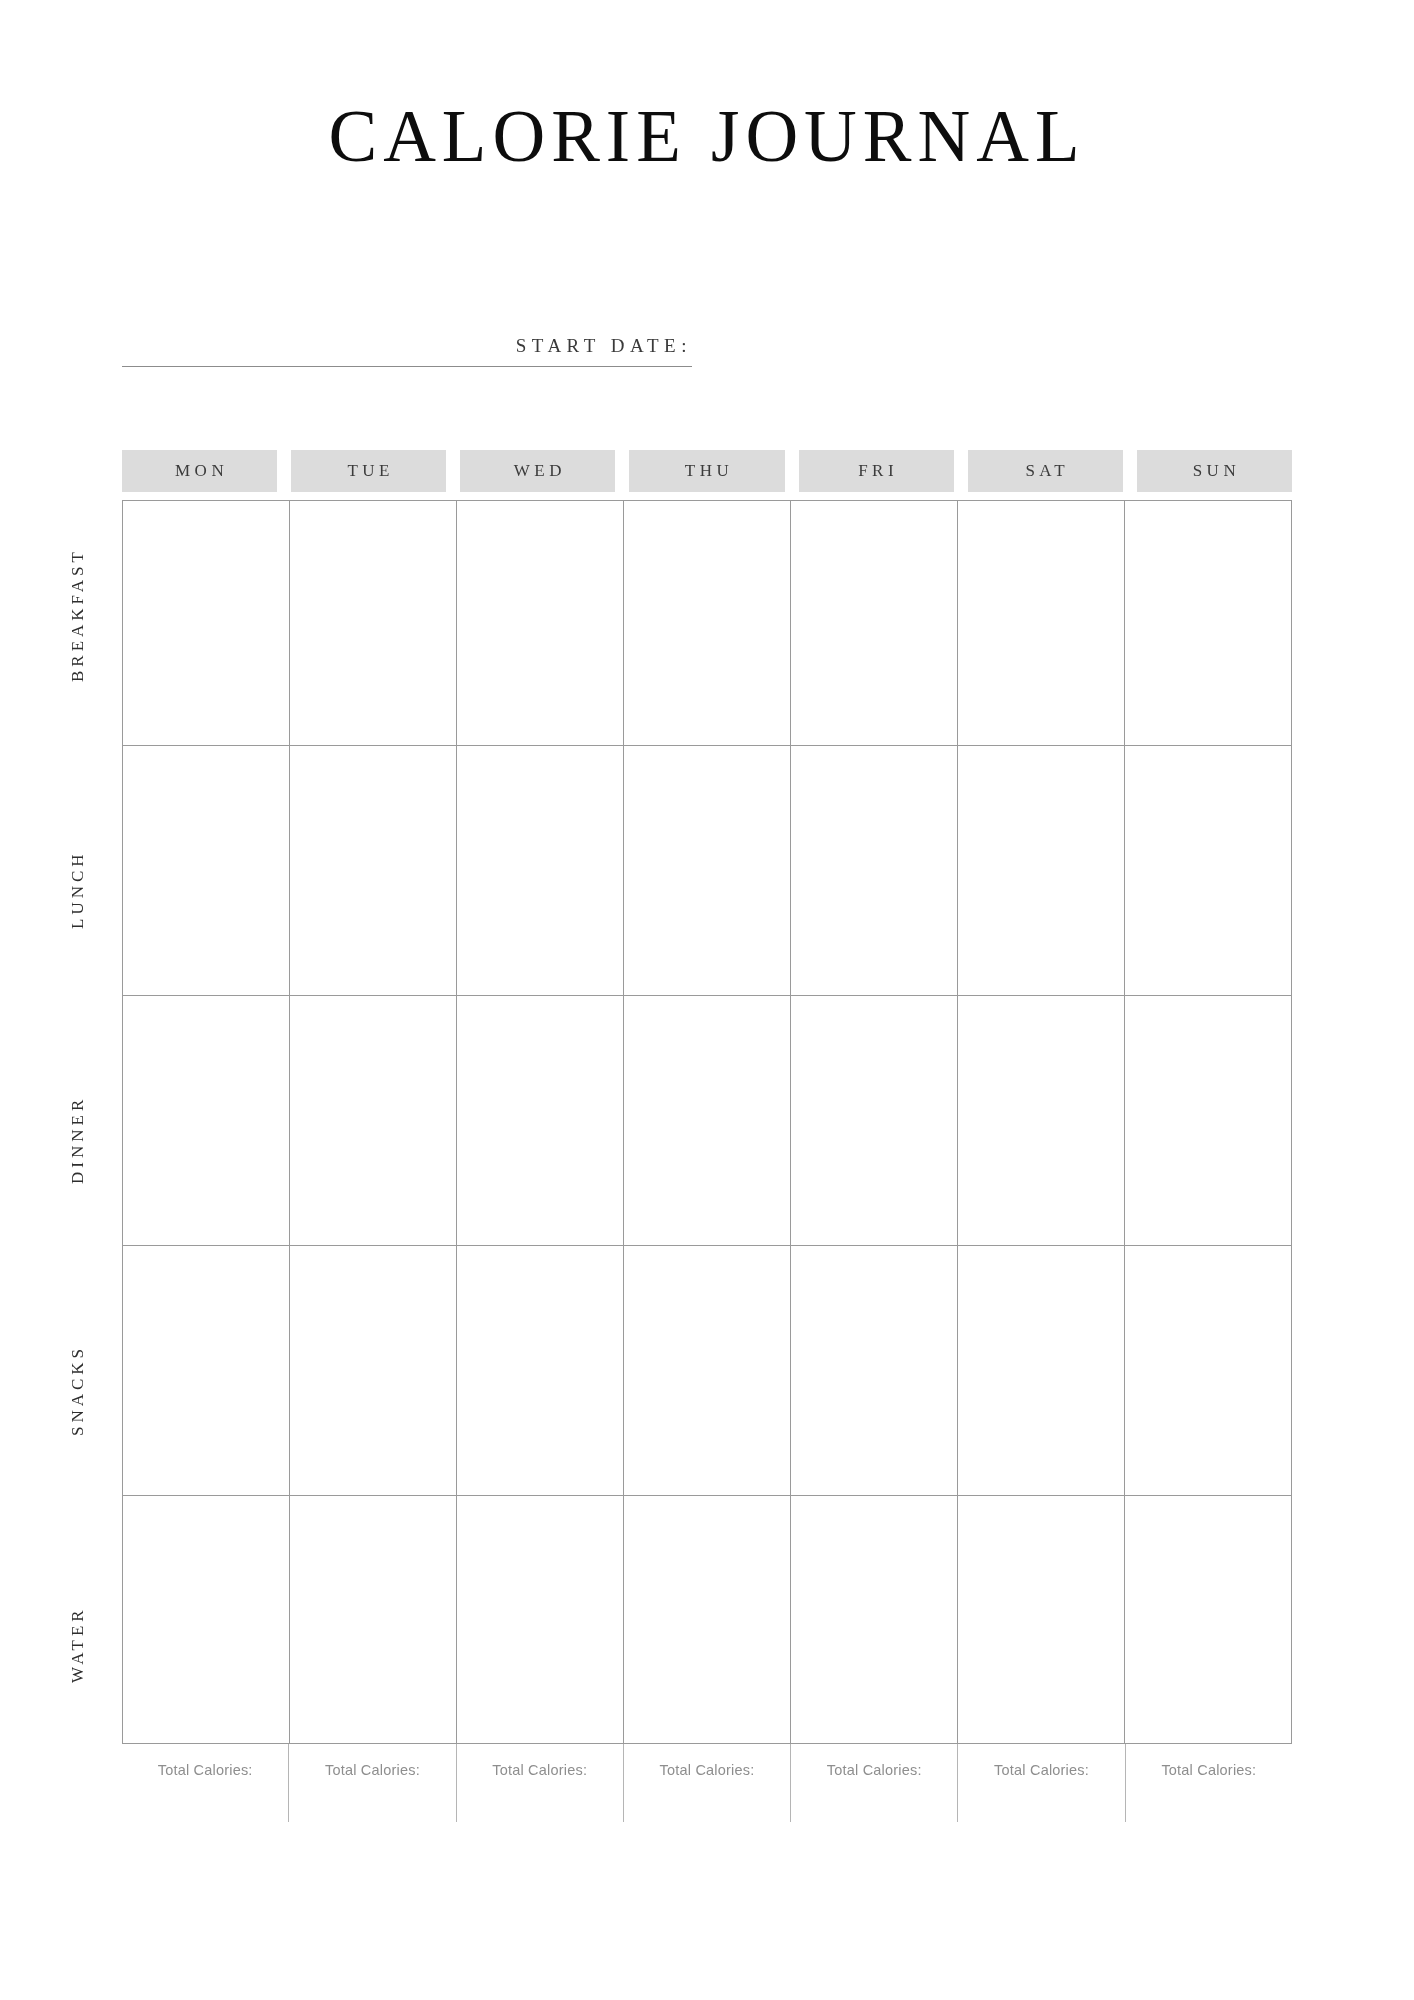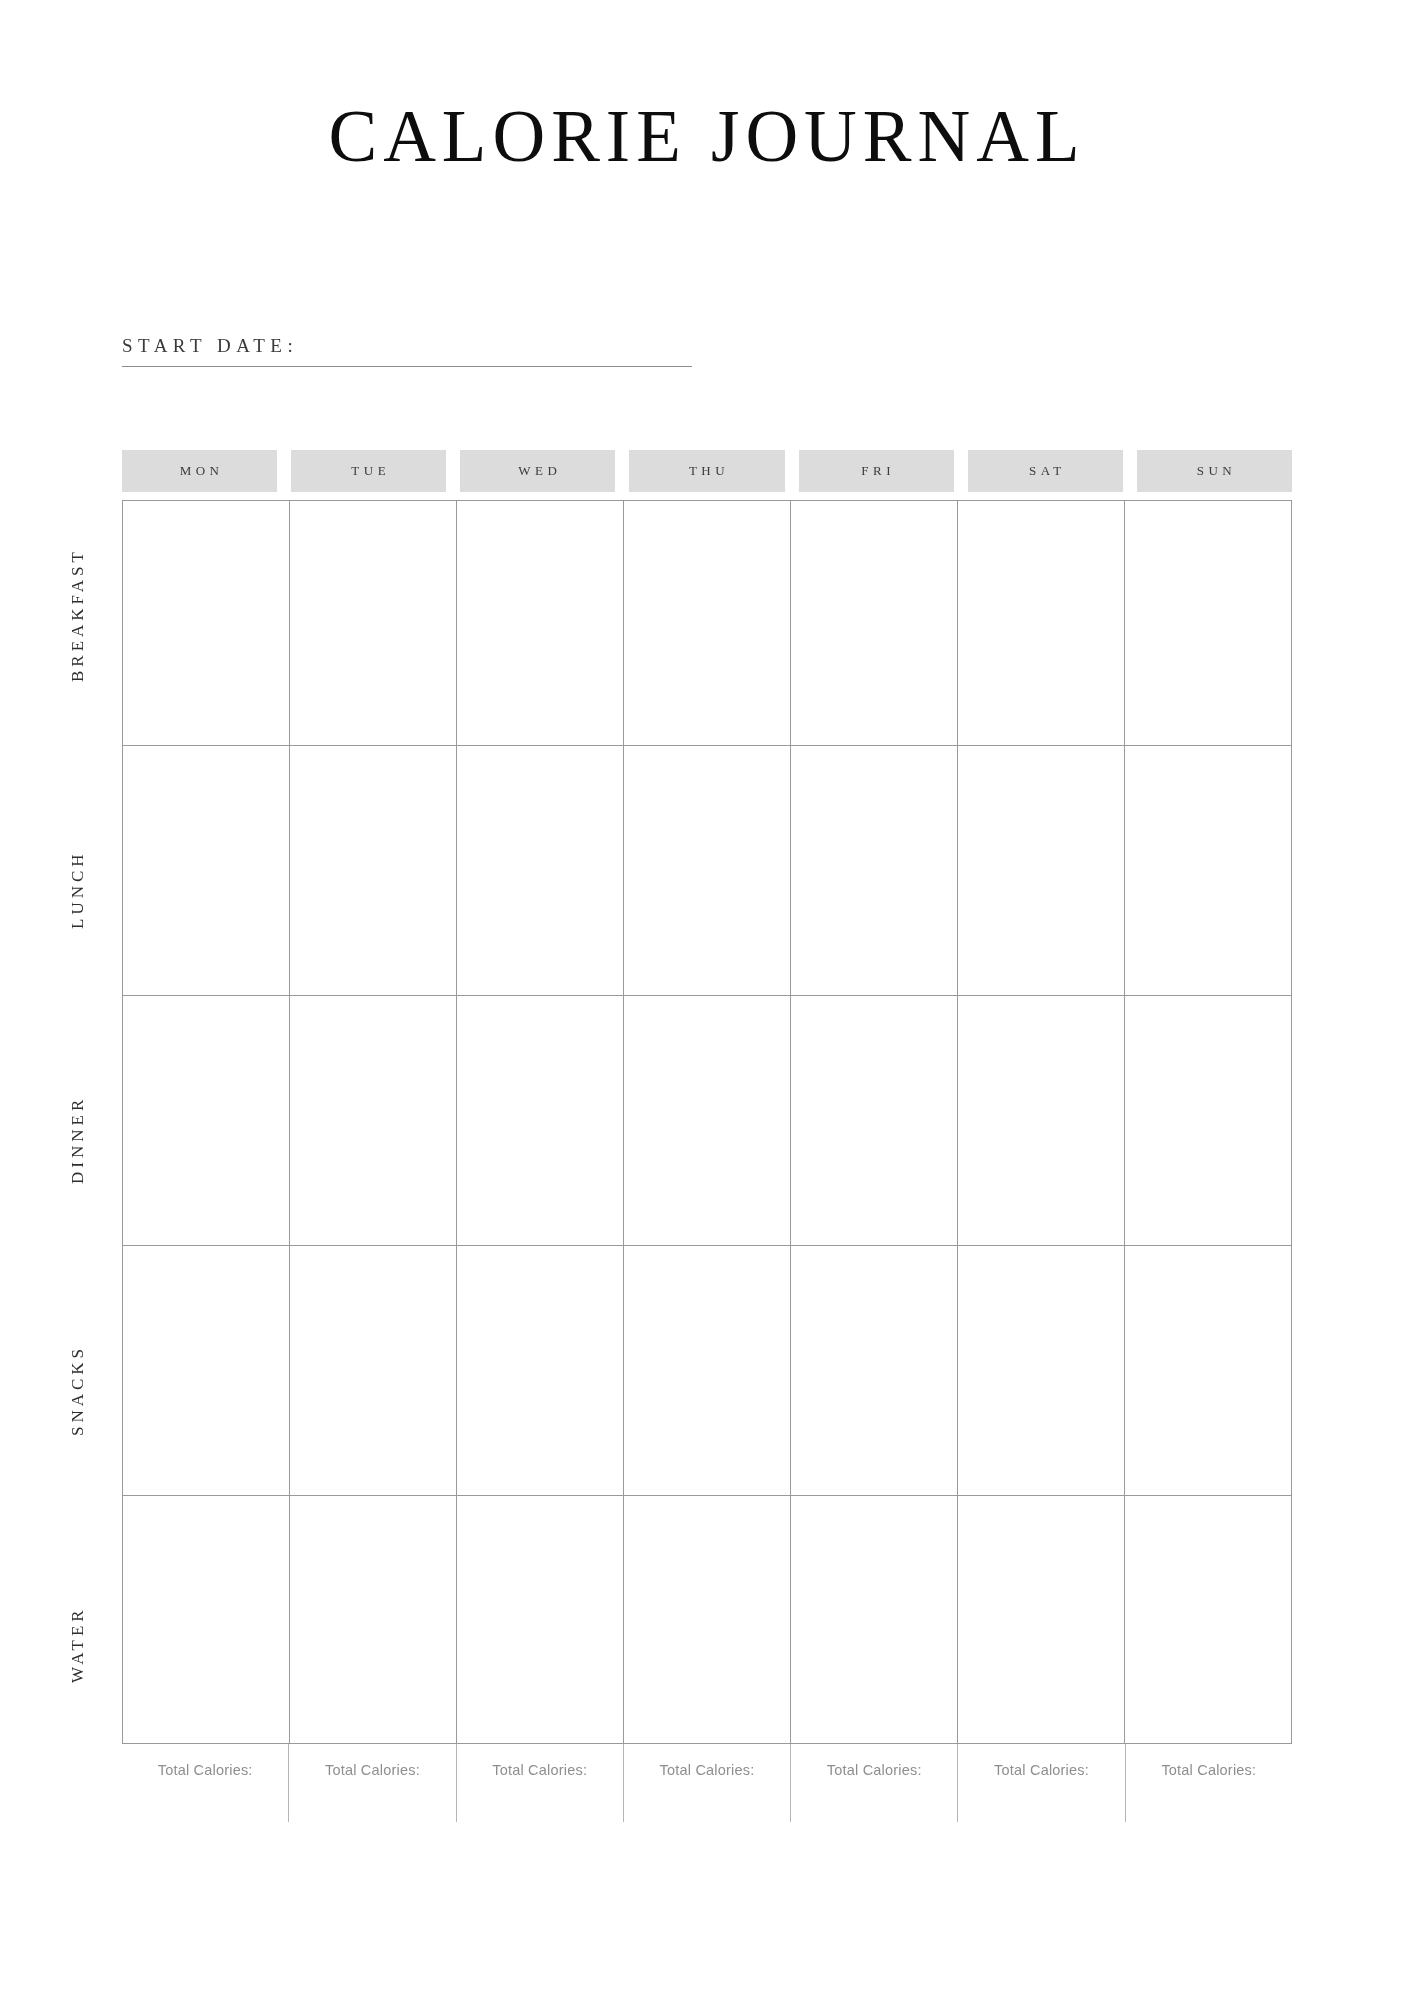--- a/index.html
+++ b/index.html
@@ -47,20 +47,21 @@
     top: 335px;
     width: 570px;
   }
   .start-date-label {
     font-family: "Liberation Serif", serif;
     font-size: 19px;
     letter-spacing: 5.5px;
     color: #3a3a3a;
     display: block;
     padding-bottom: 9px;
+    text-align: right;
   }
   .start-date-line {
     width: 570px;
     height: 1px;
     background: #8c8c8c;
   }
 
   
   .table {
     position: absolute;
@@ -75,21 +76,21 @@
     height: 42px;
     gap: 14px;
   }
   .day-head {
     flex: 1 1 0;
     background: #dcdcdc;
     display: flex;
     align-items: center;
     justify-content: center;
     font-family: "Liberation Serif", serif;
-    font-size: 13px;
+    font-size: 17px;
     letter-spacing: 4.5px;
     color: #3b3b3b;
     text-indent: 4px;
   }
 
   .grid-wrap {
     position: relative;
     width: 1170px;
     margin-top: 8px;
   }

